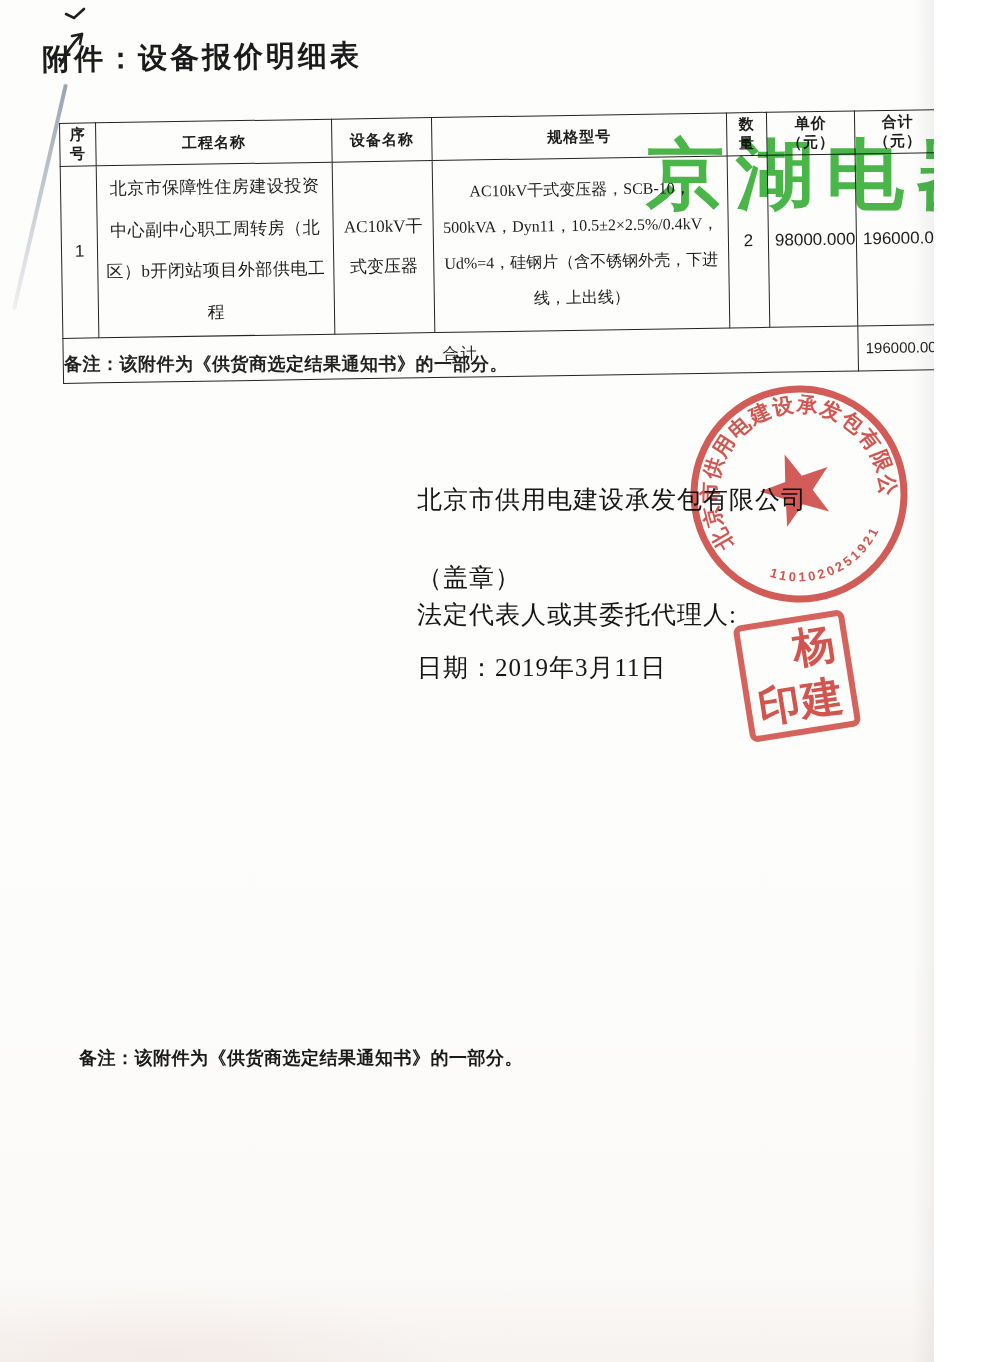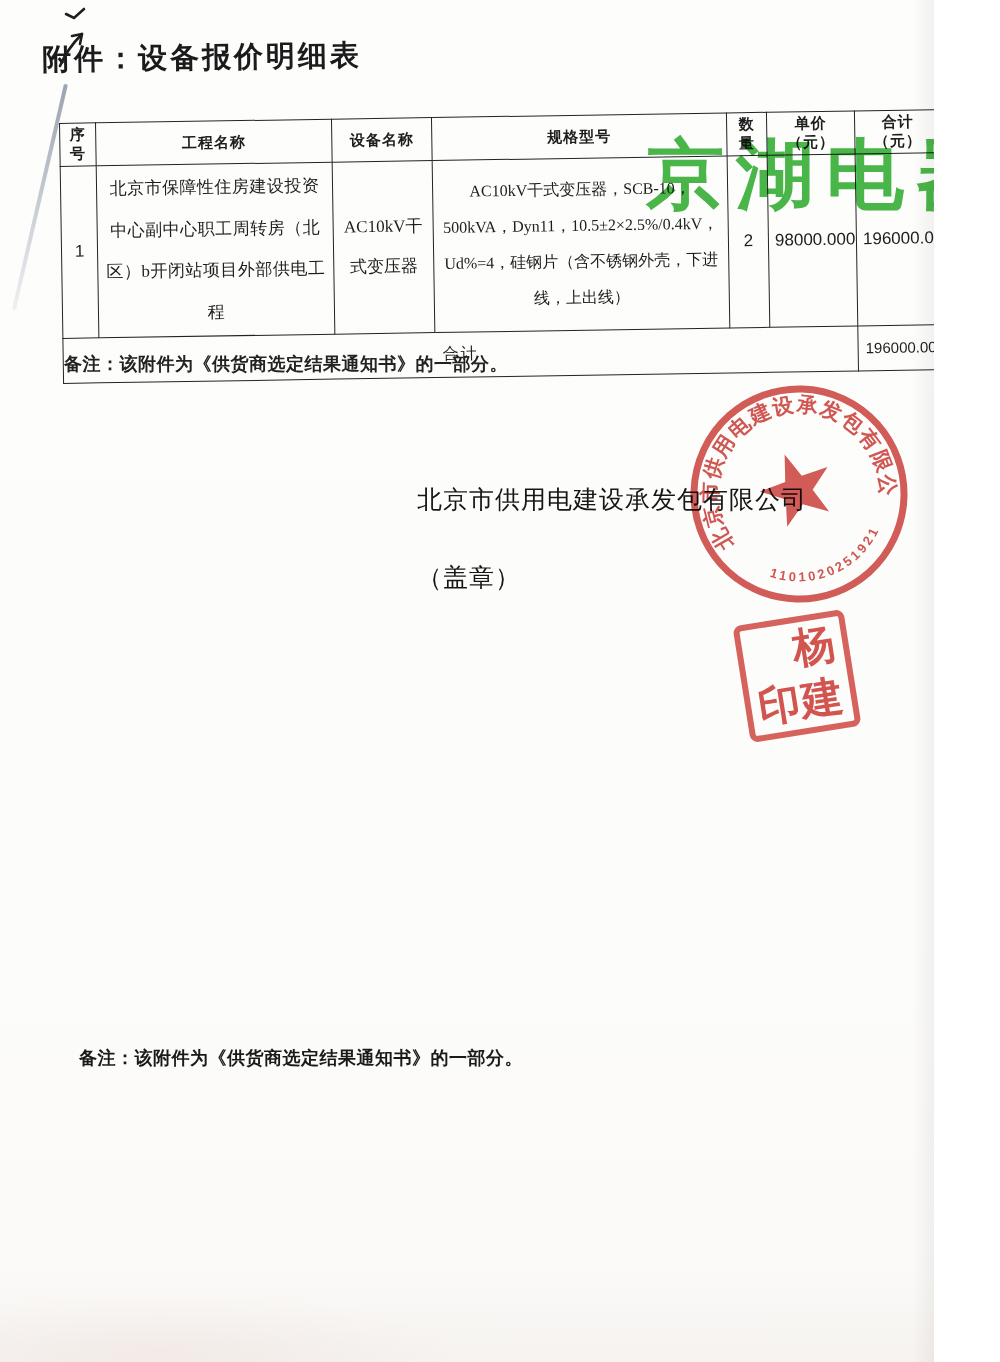--- a/index.html
+++ b/index.html
@@ -124,20 +124,22 @@
       </tbody>
     </table>
   </div>
 
   <div class="note-top">备注：该附件为《供货商选定结果通知书》的一部分。</div>
 
   <div class="watermark">京湖电器</div>
 
   <div class="sig-line sig-company">北京市供用电建设承发包有限公司</div>
   <div class="sig-line sig-hint">（盖章）</div>
+  <div class="sig-line sig-rep">法定代表人或其委托代理人:</div>
+  <div class="sig-line sig-date">日期：2019年3月11日</div>
 
   <div class="round-seal">
     <svg viewBox="0 0 232 232">
       <defs>
         <path id="arcTop" d="M 39,144 A 82,82 0 1 1 193,144" fill="none"></path>
         <path id="arcBottom" d="M 44,166 A 88,88 0 0 0 188,166" fill="none"></path>
       </defs>
       <circle cx="116" cy="116" r="105" fill="none" stroke="rgba(197,34,28,.82)" stroke-width="7"></circle>
       <polygon points="116,74 124.8,99.9 152.1,100.3 130.3,116.6 138.3,142.7 116,127 93.7,142.7 101.7,116.6 79.9,100.3 107.2,99.9" fill="rgba(197,34,28,.82)"></polygon>
       <text class="seal-arc-text">

